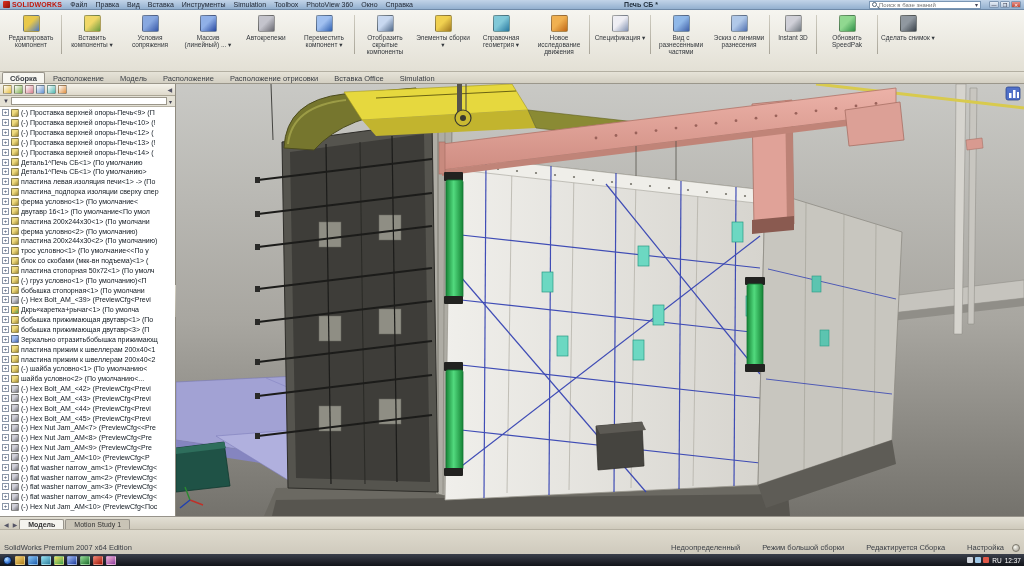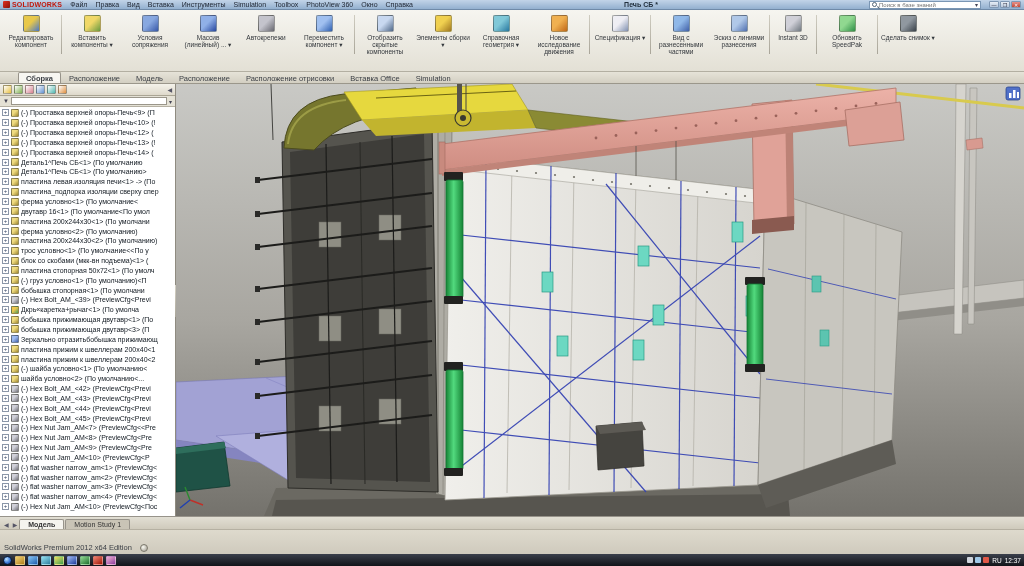--- a/index.html
+++ b/index.html
@@ -24,21 +24,21 @@
   
   .ribbon { height:62px; background:linear-gradient(#f6f5f0,#e3e0d5); border-bottom:1px solid #b3afa2; display:flex; align-items:flex-start; padding:2px 2px 0; }
   .rbtn { flex:0 0 auto; width:58px; display:flex; flex-direction:column; align-items:center; padding:2px 1px 1px; font-size:6.5px; line-height:1.1; text-align:center; color:#33373c; border:1px solid transparent; border-radius:2px; }
   .rbtn.narrow { width:44px; }
   .ricon { width:17px; height:17px; border-radius:2px; border:1px solid rgba(90,90,80,.45); margin-bottom:2px; flex:0 0 auto; }
   .rsep { width:1px; align-self:stretch; margin:3px 1px; background:linear-gradient(#cfccc0,#a9a599); }
 
   
   .cmdtabs { height:12px; background:linear-gradient(#e6e3d8,#d3cfc2); display:flex; align-items:flex-end; padding-left:2px; font-size:7.5px; color:#3a3e44; border-bottom:1px solid #9b978b; }
   .ctab { padding:1px 7px 0; border:1px solid transparent; border-bottom:none; white-space:nowrap; }
-  .ctab.active { background:#f7f6f1; border-color:#97938a; font-weight:bold; border-radius:2px 2px 0 0;margin-left:16px; }
+  .ctab.active { background:#f7f6f1; border-color:#97938a; font-weight:bold; border-radius:2px 2px 0 0; }
 
   
   .main { display:flex; height:432px; }
   .fmgr { width:176px; flex:0 0 auto; background:#eceadf; border-right:1px solid #8f8b80; display:flex; flex-direction:column; position:relative; }
   .fmgr-tabs { height:12px; display:flex; align-items:center; gap:2px; padding:0 3px; background:linear-gradient(#f4f2ea,#ded9cb); border-bottom:1px solid #aaa594; }
   .ftab-icon { width:9px; height:9px; border-radius:1px; border:1px solid rgba(80,80,70,.5); }
   .fmgr-collapse { margin-left:auto; font-size:6px; color:#556; }
   .fmgr-filter { height:11px; display:flex; align-items:center; gap:2px; padding:0 3px; background:#e4e1d5; border-bottom:1px solid #b5b0a2; }
   .filter-box { flex:1; height:8px; background:#fff; border:1px solid #9a968a; }
   .filter-arrow { font-size:6px; color:#445; }
@@ -655,21 +655,27 @@
 <div class="modeltabs">
   <span class="mnav">◀</span>
   <span class="mnav">▶</span>
   <div style="display:flex;align-items:flex-end;">
       <span class="mtab active">Модель</span>
       <span class="mtab">Motion Study 1</span>
     </div>
 </div>
 
 <div class="statusbar">
-  <span>SolidWorks Premium 2012 x64 Edition</span>
+  <span>SolidWorks Premium 2007 x64 Edition</span>
+  <div class="status-right">
+      <span>Недоопределенный</span>
+      <span>Режим большой сборки</span>
+      <span>Редактируется Сборка</span>
+      <span>Настройка</span>
+    </div>
   <div class="status-gear"></div>
 </div>
 
 <div class="taskbar">
   <div class="orb"></div>
   <div style="display:flex;gap:3px;">
       <div class="tbicon" style="background: linear-gradient(145deg, rgb(240, 208, 112), rgb(176, 128, 32));"></div>
       <div class="tbicon" style="background: linear-gradient(145deg, rgb(128, 192, 240), rgb(32, 96, 176));"></div>
       <div class="tbicon" style="background: linear-gradient(145deg, rgb(144, 224, 240), rgb(48, 128, 160));"></div>
       <div class="tbicon" style="background: linear-gradient(145deg, rgb(240, 224, 96), rgb(64, 160, 80));"></div>

